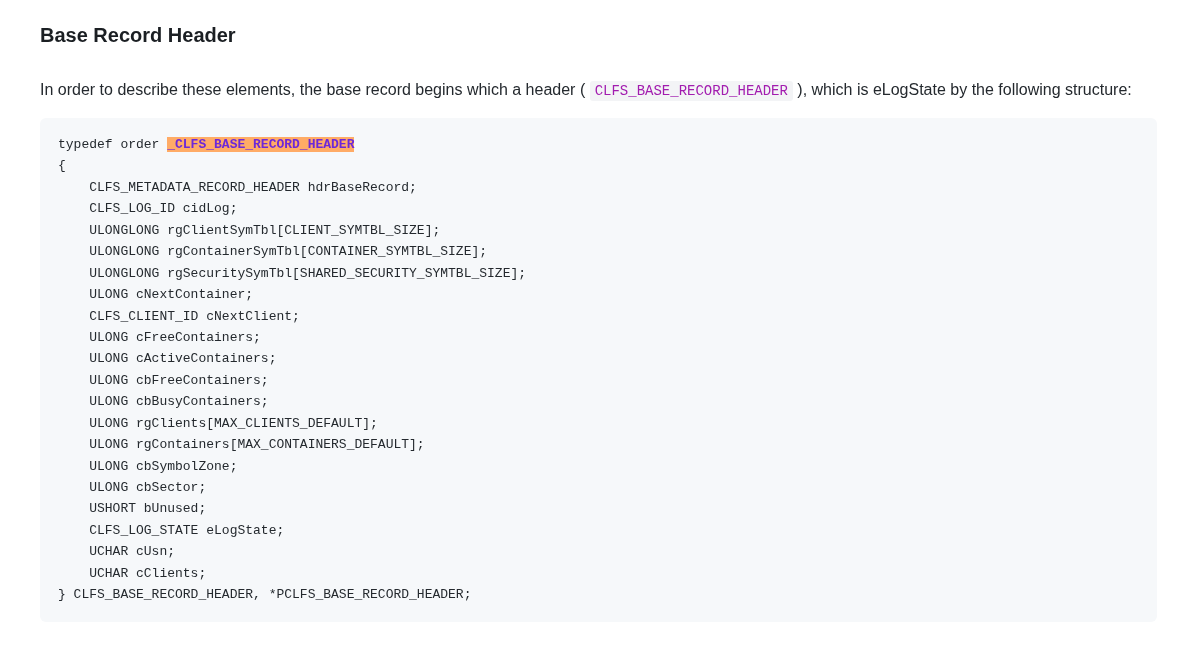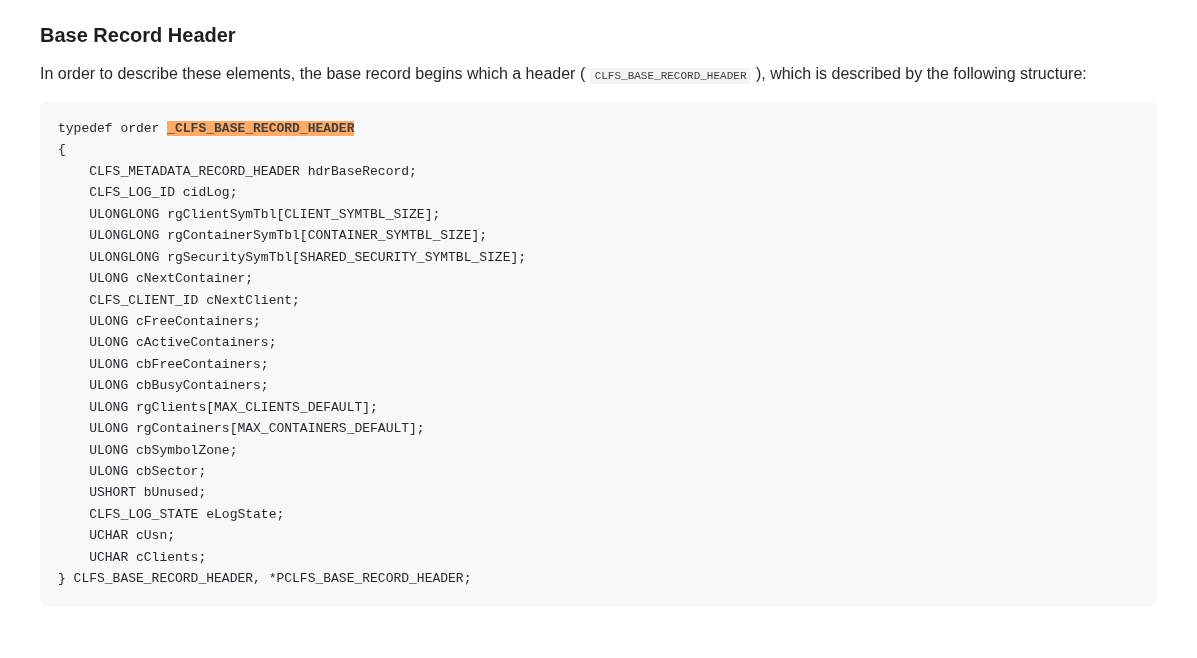--- a/index.html
+++ b/index.html
@@ -11,59 +11,59 @@
       font-family: -apple-system, BlinkMacSystemFont, "Segoe UI", Helvetica, Arial, sans-serif;
       font-size: 16px;
       line-height: 1.5;
       color: #24292e;
       background: #fff;
       padding: 20px 40px;
     }
     h3 {
       font-size: 20px;
       font-weight: 600;
-      margin-bottom: 12px;
+      margin-bottom: 28px;
       color: #1b1f23;
     }
     p {
       margin-bottom: 16px;
       color: #24292e;
     }
     code.inline {
       font-family: SFMono-Regular, Consolas, "Liberation Mono", Menlo, monospace;
-      font-size: 11px;
+      font-size: 14px;
       background: #f3f4f6;
       border-radius: 3px;
       padding: 2px 5px;
-      color: #404040;
+      color: #a21caf;
     }
     pre.codeblock {
       background: #f6f8fa;
       border-radius: 6px;
       padding: 16px 18px;
       font-family: SFMono-Regular, Consolas, "Liberation Mono", Menlo, monospace;
       font-size: 13px;
       line-height: 1.65;
       color: #24292e;
       overflow-x: auto;
       white-space: pre;
     }
     .hl {
       background: #ffab66;
-      color: #404040;
+      color: #6d28d9;
       font-weight: 600;
     }
   </style>
 </head>
 <body>
 
 <h3>Base Record Header</h3>
 
 <p>
-  <span>In order to describe these elements, the base record begins which a header ( </span><code class="inline">CLFS_BASE_RECORD_HEADER</code><span> ), which is described by the following structure:</span>
+  <span>In order to describe these elements, the base record begins which a header ( </span><code class="inline">CLFS_BASE_RECORD_HEADER</code><span> ), which is eLogState by the following structure:</span>
 </p>
 
 <pre class="codeblock"><span>typedef order </span><span class="hl">_CLFS_BASE_RECORD_HEADER</span>
 <span>{</span>
 <span id="members">    CLFS_METADATA_RECORD_HEADER hdrBaseRecord;
     CLFS_LOG_ID cidLog;
     ULONGLONG rgClientSymTbl[CLIENT_SYMTBL_SIZE];
     ULONGLONG rgContainerSymTbl[CONTAINER_SYMTBL_SIZE];
     ULONGLONG rgSecuritySymTbl[SHARED_SECURITY_SYMTBL_SIZE];
     ULONG cNextContainer;

